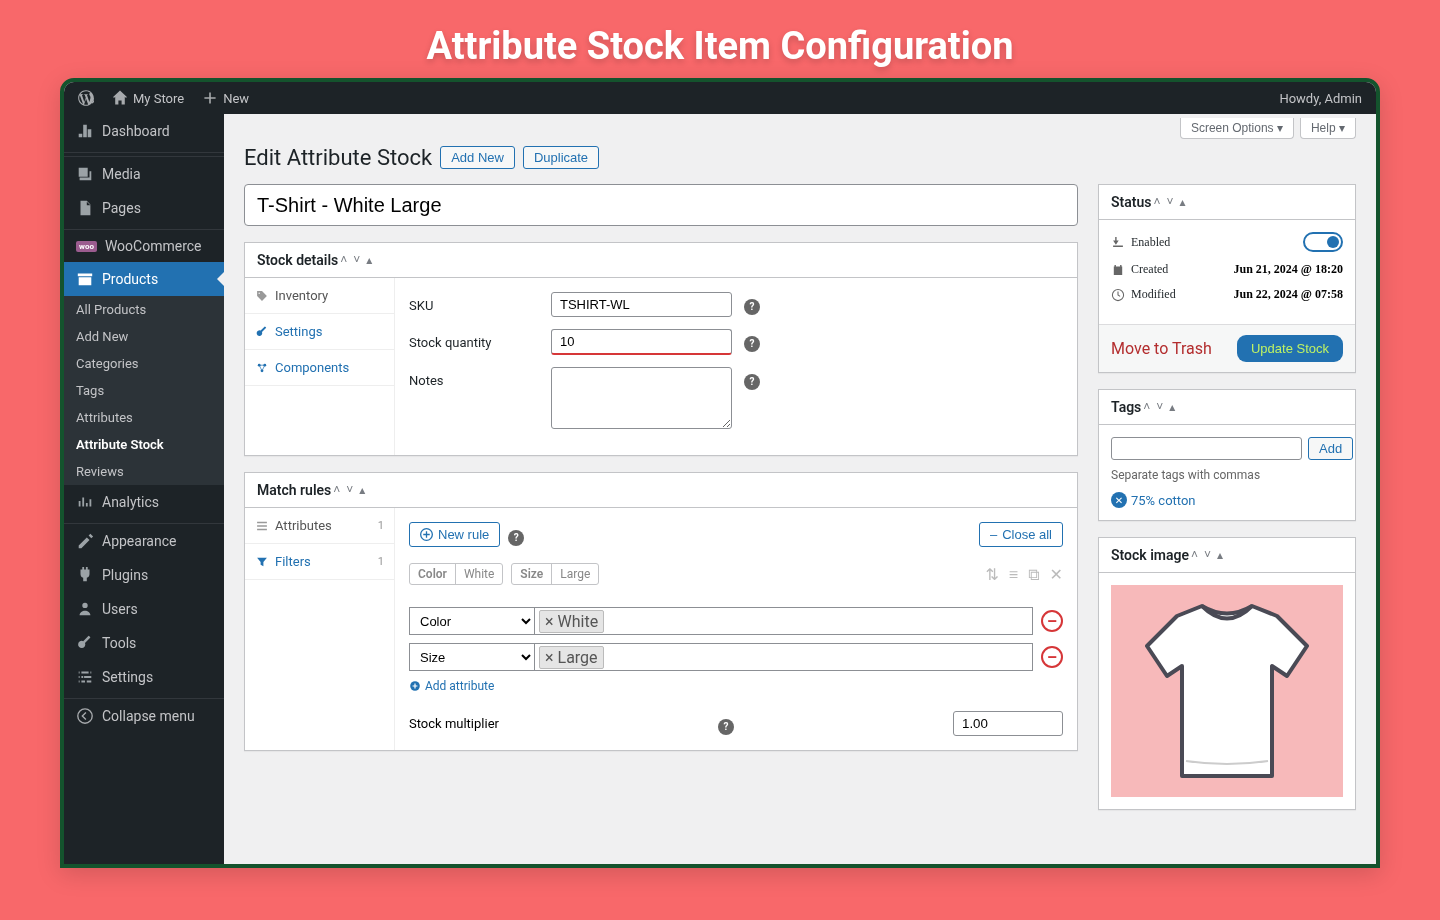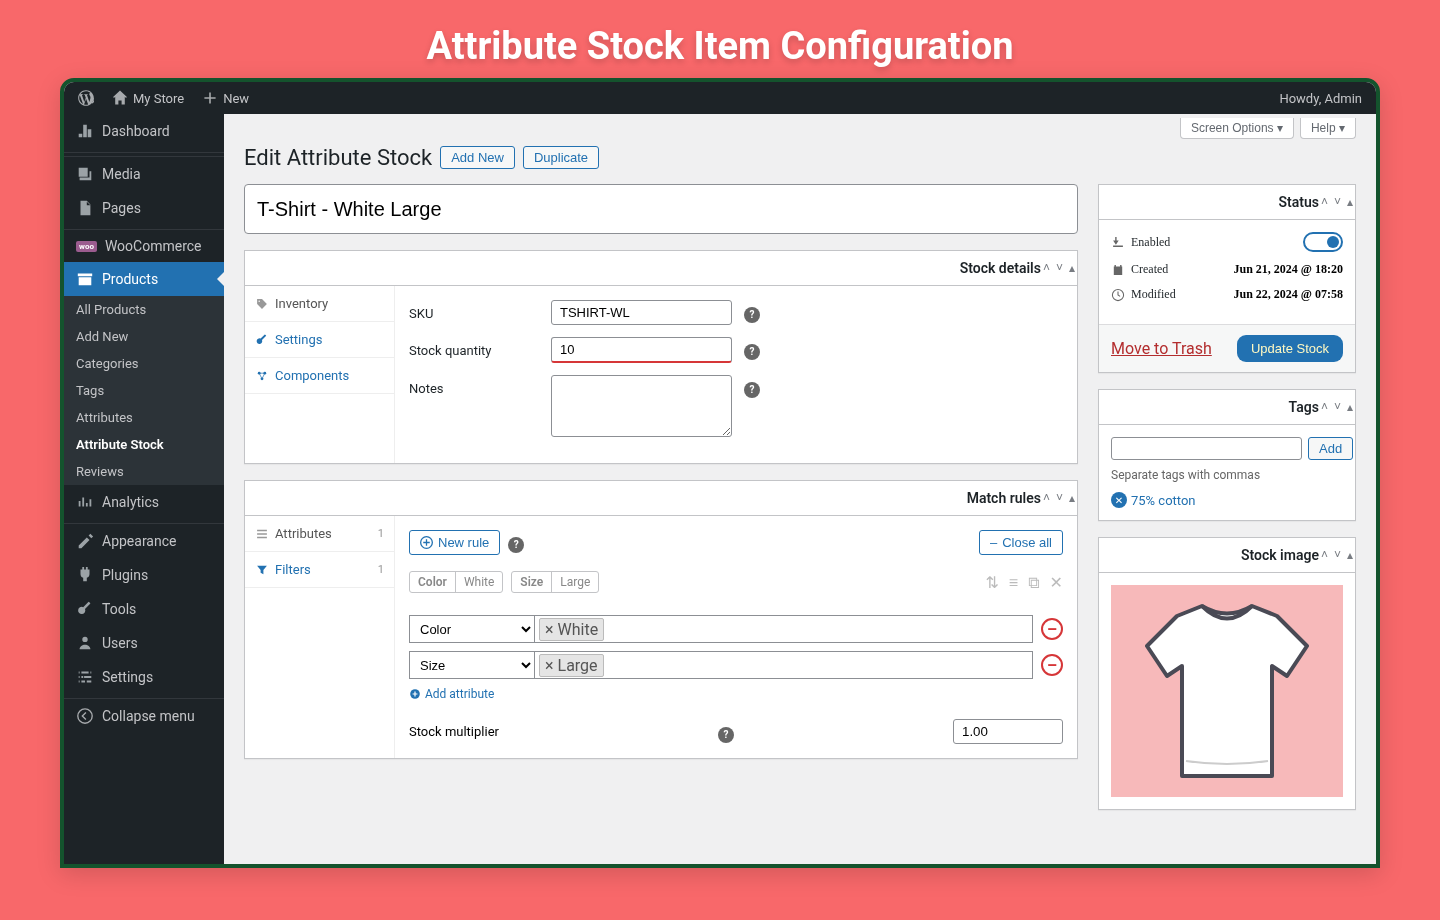--- a/index.html
+++ b/index.html
@@ -34,24 +34,24 @@
 .topright { display:flex; justify-content:flex-end; gap:6px; padding-top:4px; }
 .top-btn { background:#fff; border:1px solid #c3c4c7; border-top:none; padding:3px 10px; font-size:12px; color:#646970; cursor:pointer; border-radius:0 0 4px 4px; }
 .heading-row { display:flex; align-items:center; gap:8px; margin:6px 0 14px; }
 .heading-row h1 { font-size:22px; font-weight:400; color:#1d2327; }
 .btn-outline { border:1px solid #2271b1; color:#2271b1; background:#f6f7f7; padding:3px 10px; border-radius:3px; font-size:13px; cursor:pointer; }
 
 .columns { display:flex; gap:20px; }
 .col-main { flex:1; min-width:0; }
 .col-side { width: 258px; flex-shrink:0; }
 
-.title-input { width:100%; font-size:20px; padding:6px 12px; border:1px solid #8c8f94; border-radius:4px; background:#fff; height:50px; }
+.title-input { width:100%; font-size:20px; padding:6px 12px; border:1px solid #8c8f94; border-radius:4px; background:#fff; height:42px; }
 
 .postbox { background:#fff; border:1px solid #c3c4c7; box-shadow:0 1px 1px rgba(0,0,0,0.04); margin-top:16px; }
-.postbox-header { display:flex; justify-content:flex-end; align-items:center; padding:8px 0; border-bottom:1px solid #c3c4c7; }
+.postbox-header { display:flex; justify-content:flex-start; align-items:center; padding:8px 12px; border-bottom:1px solid #c3c4c7; }
 .postbox-header h2 { font-size:14px; font-weight:600; color:#1d2327; }
 .postbox-handles { display:flex; gap:2px; }
 .postbox-handles span { color:#787c82; font-size:12px; cursor:pointer; padding:2px; }
 .postbox-body { display:flex; }
 
 .panel-tabs { width:150px; border-right:1px solid #eee; background:#fff; }
 .panel-tabs .tab { display:flex; align-items:center; gap:6px; padding:10px 10px; font-size:13px; color:#555; border-bottom:1px solid #eee; cursor:pointer; justify-content:space-between; }
 .panel-tabs .tab.active { color:#2271b1; }
 .panel-tabs .tab svg { width:14px; height:14px; fill:#999; flex-shrink:0; }
 .panel-tabs .tab.active svg { fill:#2271b1; }
@@ -84,22 +84,22 @@
 .multiplier input { width:110px; border:1px solid #8c8f94; border-radius:3px; padding:4px 8px; text-align:left; }
 
 
 .status-body { padding:12px; font-size:12px;font-family:Liberation Serif, serif; }
 .status-row { display:flex; justify-content:space-between; align-items:center; margin-bottom:10px; }
 .status-row .lbl { display:flex; align-items:center; gap:6px; color:#1d2327; }
 .status-row .val { font-weight:600; }
 .status-row svg { width:14px; height:14px; fill:#666; }
 .toggle { width:40px; height:20px; background:#fff; border:2px solid #2271b1; border-radius:20px; position:relative; cursor:pointer; }
 .toggle::after { content:''; position:absolute; width:12px; height:12px; background:#2271b1; border-radius:50%; right:2px; top:2px; }
-.trash { color:#b32d2e; text-decoration:underline; cursor:pointer; }
-.primary-btn { background:#2271b1; color:#fef9c3; border:none; padding:6px 14px; border-radius:9px; font-size:13px; cursor:pointer; }
+.trash { color:#b32d2e; cursor:pointer; }
+.primary-btn { background:#2271b1; color:#bef264; border:none; padding:6px 14px; border-radius:9px; font-size:13px; cursor:pointer; }
 .status-footer { display:flex; justify-content:space-between; align-items:center; padding:10px 12px; background:#f6f7f7; border-top:1px solid #dcdcde; }
 
 .tags-body { padding:12px; font-size:12px; }
 .tags-input-row { display:flex; gap:6px; margin-bottom:8px; }
 .tags-input-row input { flex:1; border:1px solid #8c8f94; border-radius:3px; padding:3px 6px; }
 .tags-hint { color:#666; margin-bottom:10px; }
 .tag-chip { display:flex; align-items:center; gap:4px; color:#2271b1; font-size:13px; }
 .tag-chip .x { background:#2271b1; color:#fff; border-radius:50%; width:16px; height:16px; display:flex; align-items:center; justify-content:center; font-size:10px; cursor:pointer; }
 
 .img-body { padding:12px; }
@@ -193,29 +193,29 @@
           <span>Appearance</span>
         </div>
       <div class="item">
           <svg viewBox="0 0 20 20">
             <path d="M13 4V1h-2v3H9V1H7v3H5v5c0 2 1 4 3 4v4h4v-4c2 0 3-2 3-4V4h-2z"></path>
           </svg>
           <span>Plugins</span>
         </div>
       <div class="item">
           <svg viewBox="0 0 20 20">
+            <path d="M10 9a3 3 0 100-6 3 3 0 000 6zm-6 8c0-3 3-5 6-5s6 2 6 5H4z"></path>
+          </svg>
+          <span>Users</span>
+        </div>
+      <div class="item">
+          <svg viewBox="0 0 20 20">
             <path d="M16 4l-6 6a4 4 0 11-2-2l6-6a4 4 0 012 2z"></path>
           </svg>
           <span>Tools</span>
-        </div>
-      <div class="item">
-          <svg viewBox="0 0 20 20">
-            <path d="M10 9a3 3 0 100-6 3 3 0 000 6zm-6 8c0-3 3-5 6-5s6 2 6 5H4z"></path>
-          </svg>
-          <span>Users</span>
         </div>
       <div class="item">
           <svg viewBox="0 0 20 20">
             <path d="M6 9h2v2H6V9zM3 9h1v2H3V9zm6 0h8v2H9V9zM6 4h8v2H6V4zM3 4h1v2H3V4zm13 0h1v2h-1V4zM6 14h4v2H6v-2zm-3 0h1v2H3v-2zm9 0h5v2h-5v-2z"></path>
           </svg>
           <span>Settings</span>
         </div>
       <span class="sep"></span>
       <div class="item">
           <svg viewBox="0 0 20 20">
@@ -327,21 +327,21 @@
                       <svg viewBox="0 0 20 20">
                         <path d="M3 4h14l-5 6v6l-4-2v-4L3 4z"></path>
                       </svg>
                       <span>Filters</span>
                     </span>
                     <span class="badge">1</span>
                   </div>
               </div>
               <div class="panel-content">
                 <div class="rules-bar">
-                  <div style="display:flex;gap:8px;">
+                  <div style="display:flex;gap:8px;align-items:center">
                     <button class="btn-newrule">
                         <svg width="13" height="13" viewBox="0 0 20 20" fill="#2271b1">
                           <circle cx="10" cy="10" r="9" fill="none" stroke="#2271b1" stroke-width="2"></circle>
                           <path d="M10 5v10M5 10h10" stroke="#2271b1" stroke-width="2"></path>
                         </svg>
                         <span>New rule</span>
                       </button>
                     <span class="help"></span>
                   </div>
                   <button class="btn-newrule">– <span>Close all</span></button>

